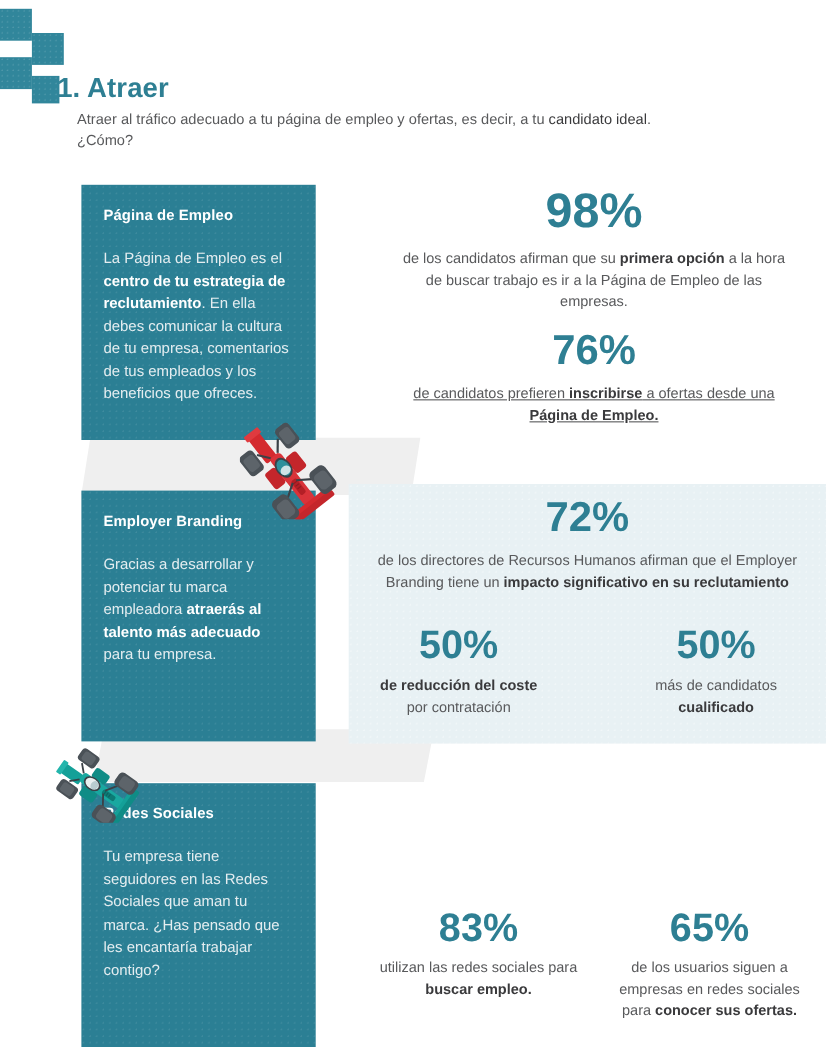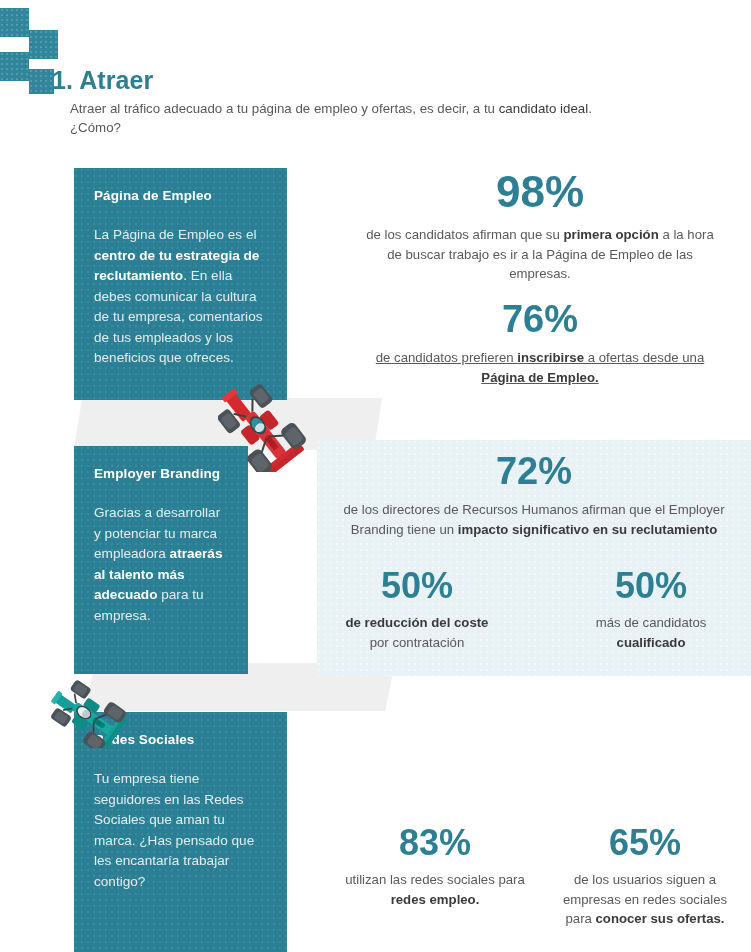--- a/index.html
+++ b/index.html
@@ -84,21 +84,21 @@
     letter-spacing: 0.1px;
   }
   .panel-body {
     color: #e4edf0;
     font-size: 13.6px;
     line-height: 20.5px;
   }
   .panel-body b { color: #ffffff; font-weight: bold; }
 
   #panel-empleo   { left: 74px; top: 168px; width: 213px; height: 232px; }
-  #panel-branding { left: 74px; top: 446px; width: 174px; height: 228px; }
+  #panel-branding { left: 74px; top: 446px; width: 213px; height: 228px; }
   #panel-redes    { left: 74px; top: 712px; width: 213px; height: 240px; }
 
   
   .stat-zone { position: absolute; z-index: 3; }
 
   .stat-number {
     color: #2e7f93;
     font-weight: bold;
     line-height: 1.0;
     text-align: center;
@@ -240,21 +240,21 @@
         <span>cualificado</span>
       </div>
     </div>
   </div>
 
 
   <div class="stat-zone stat-pair" id="stat-pair-bottom">
     <div>
       <div class="stat-number small">83%</div>
       <div class="stat-caption">
-        <span>utilizan las redes sociales para </span><b>redes empleo.</b>
+        <span>utilizan las redes sociales para </span><b>buscar empleo.</b>
       </div>
     </div>
     <div>
       <div class="stat-number small">65%</div>
       <div class="stat-caption">
         <span>de los usuarios siguen a empresas en redes sociales para </span><b>conocer sus ofertas.</b>
       </div>
     </div>
   </div>
 

